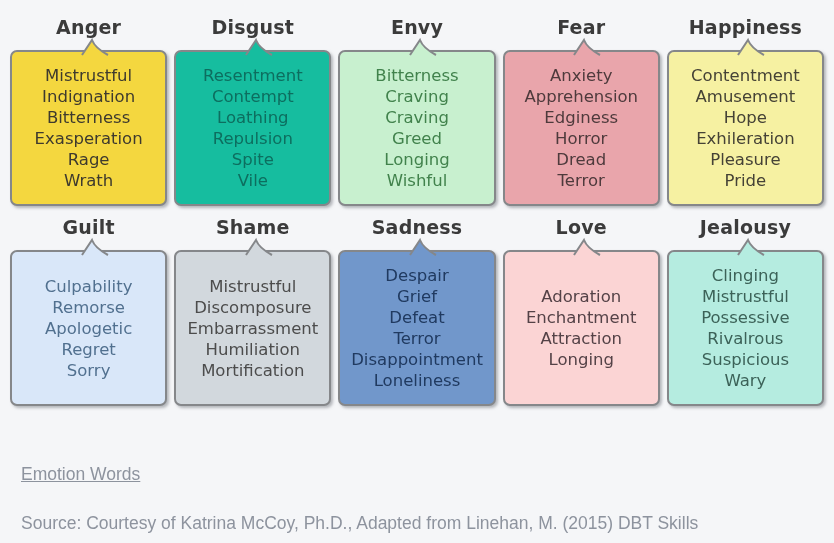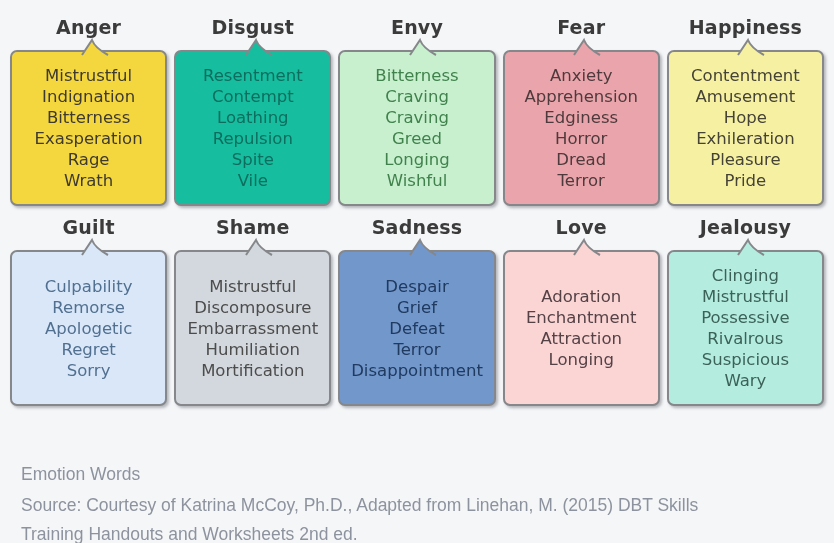--- a/index.html
+++ b/index.html
@@ -24,21 +24,21 @@
   }
   .tail{position:absolute;top:-13px;left:50%;margin-left:-8px;overflow:visible;}
   .tail-path{fill:var(--bg,#fff);stroke:var(--box-border);stroke-width:2;}
   .words{display:flex;flex-direction:column;justify-content:center;text-align:center;width:100%;padding:2px;}
   .word{
     font-size:16.5px;line-height:21px;color:var(--fg,#333);white-space:nowrap;
     overflow:hidden;
   }
   .caption{margin:54px 0 0 21px;font-family:"Liberation Sans",sans-serif;
     font-size:17.5px;line-height:29px;color:var(--caption-text);max-width:700px;}
-  .caption-title{margin-bottom:2px;}
+  .caption-title{margin-bottom:20px;text-decoration:underline;}
 </style>
 </head>
 <body>
 
 <div class="diagram">
   <div class="row">
     <div class="cell">
       <div class="label">Anger</div>
       <div class="bubble" style="--bg: #f4d73f; --fg: #3e3a2e;">
         <svg class="tail" width="28" height="16" viewBox="0 0 28 16">
@@ -156,20 +156,21 @@
       <div class="bubble" style="--bg: #7197cb; --fg: #203a60;">
         <svg class="tail" width="28" height="16" viewBox="0 0 28 16">
             <path class="tail-path" d="M1,16 L11,1 Q14,9 27,16"></path>
           </svg>
         <div class="words">
             <div class="word">Despair</div>
             <div class="word">Grief</div>
             <div class="word">Defeat</div>
             <div class="word">Terror</div>
             <div class="word">Disappointment</div>
+            <div class="word">Loneliness</div>
           </div>
       </div>
     </div>
     <div class="cell">
       <div class="label">Love</div>
       <div class="bubble" style="--bg: #fbd4d4; --fg: #544247;">
         <svg class="tail" width="28" height="16" viewBox="0 0 28 16">
             <path class="tail-path" d="M1,16 L11,1 Q14,9 27,16"></path>
           </svg>
         <div class="words">

